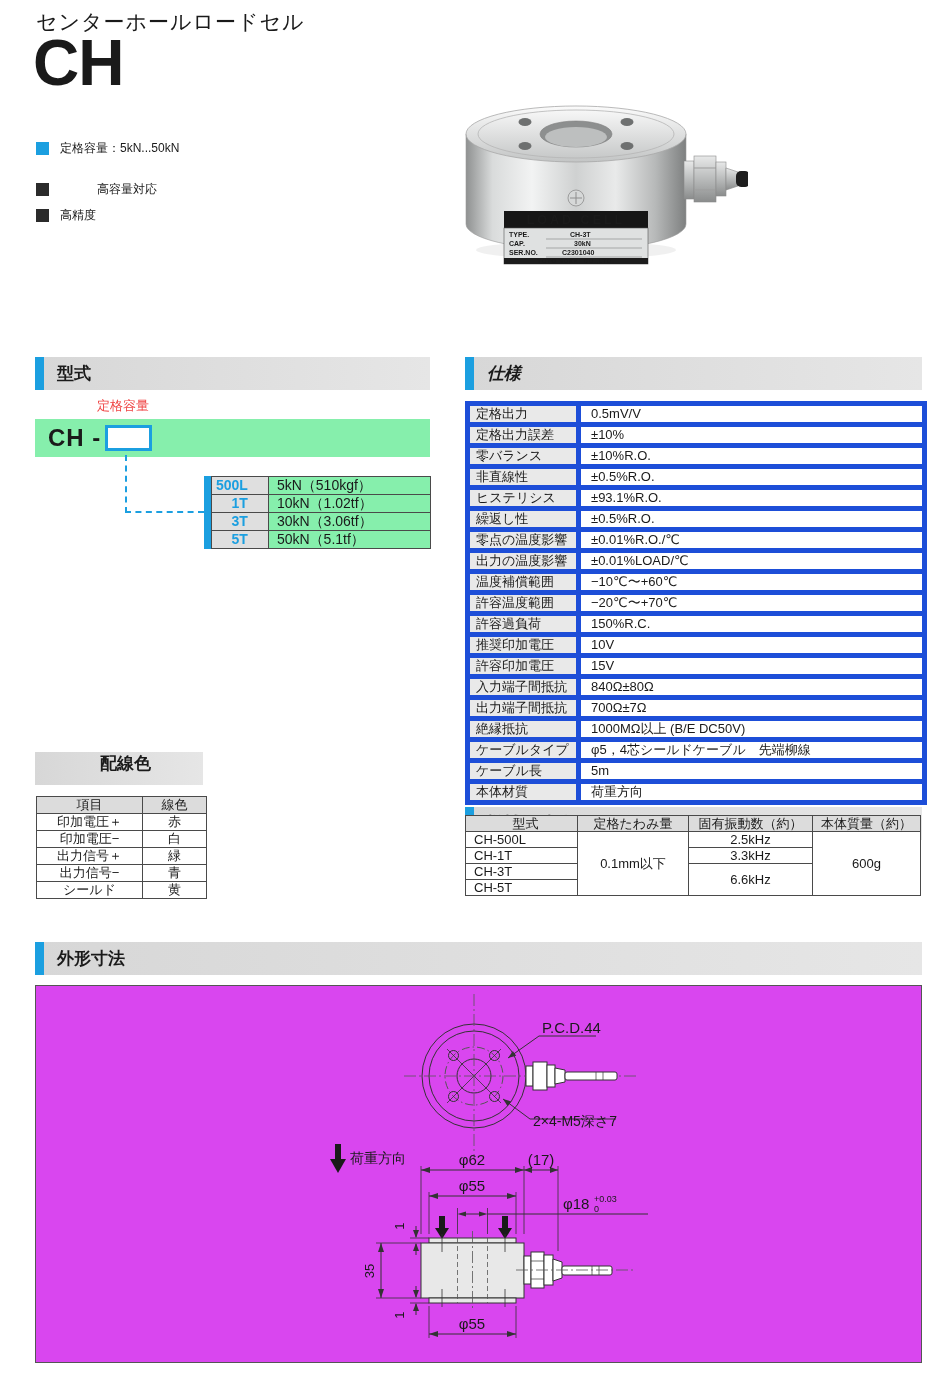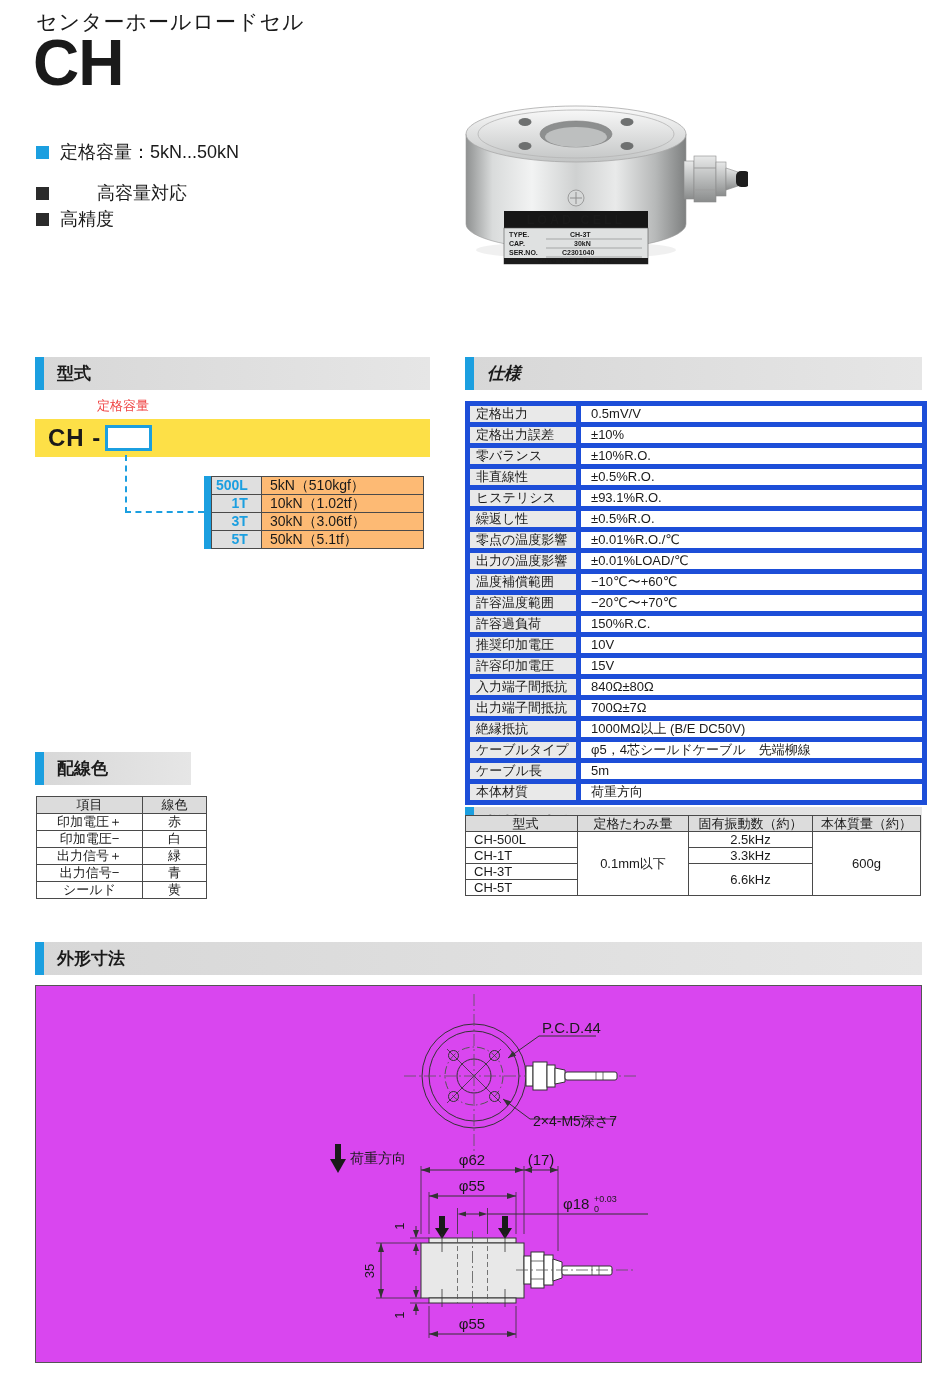--- a/index.html
+++ b/index.html
@@ -6,47 +6,47 @@
   html,body { width:950px; height:1380px; background:#ffffff; position:relative;
     font-family:"Liberation Sans","DejaVu Sans",sans-serif; color:#1a1a1a; }
 
   .abs { position:absolute; }
 
   
   .subtitle { left:36px; top:8px; font-size:21px; letter-spacing:1px; }
   .big-title { left:33px; top:26px; font-size:64px; font-weight:900; letter-spacing:-1px; }
 
   
-  .bullet { left:36px; display:flex; align-items:center; gap:11px; font-size:18px; }
+  .bullet { left:36px; display:flex; align-items:center; gap:11px; font-size:12px; }
   .bullet .sq { width:13px; height:13px; flex:0 0 13px; }
 
   
   .sec-hdr { height:33px; display:flex; align-items:stretch;
     background:linear-gradient(90deg,#d7d7d7,#e6e6e6); }
   .sec-hdr .bar { width:9px; background:var(--accent); }
   .sec-hdr .t { font-size:17px; font-weight:bold; align-self:center; padding-left:13px; }
 
   :root { --accent:#1b9fe0; }
 
   
   .cap-label { left:97px; top:397px; font-size:13px; color:#ef4444; }
-  .ch-band { left:35px; top:419px; width:395px; height:38px; background:#fde047;
+  .ch-band { left:35px; top:419px; width:395px; height:38px; background:#86efac;
     display:flex; align-items:center; }
   .ch-prefix { font-size:24px; font-weight:bold; margin-left:13px; letter-spacing:1px; }
   .ch-box { position:absolute; left:70px; top:6px; width:47px; height:26px;
     background:#fff; border:3px solid var(--accent); }
   .dash-v { left:125px; top:455px; width:0; height:58px; border-left:2px dashed var(--accent); }
   .dash-h { left:125px; top:511px; width:79px; height:0; border-top:2px dashed var(--accent); }
 
   .model-table-wrap { left:204px; top:476px; border-left:7px solid var(--accent); }
   table { border-collapse:collapse; }
   .model-table td { border:1px solid #4a4a4a; font-size:14px; height:17px; line-height:17px; }
   .model-table .code { background:#dfdfdf; color:var(--accent); font-weight:bold;
-    text-align:right; width:47px; padding:0 13px 0 4px; }
-  .model-table .val { background:#fdba74; width:162px; padding:0 4px 0 8px; }
+    text-align:right; width:47px; padding:0 20px 0 4px; }
+  .model-table .val { background:#86efac; width:162px; padding:0 4px 0 8px; }
 
   
   .spec-table-wrap { left:465px; top:401px; }
   .spec-table td { border:5px solid #1d4ed8; font-size:13px; height:17px; line-height:16px; }
   .spec-table .lbl { background:#e9e9e9; width:111px; padding:0 4px 0 6px; }
   .spec-table .val { background:#fff; width:346px; padding:0 4px 0 10px; }
 
   
   .wiring-table-wrap { left:36px; top:796px; }
   .wiring-table td, .wiring-table th { border:1px solid #4a4a4a; font-size:13px;
@@ -268,21 +268,21 @@
           <td class="val">5m</td>
         </tr>
     <tr>
           <td class="lbl">本体材質</td>
           <td class="val">荷重方向</td>
         </tr>
   </tbody>
     </table>
 </div>
 
-<div class="abs sec-hdr" style="left:35px; top:752px; width:156px;">
+<div class="abs sec-hdr" style="left:35px; top:752px; width:168px;flex-direction:column;">
   <div class="bar"></div>
   <div class="t">配線色</div>
 </div>
 
 <div class="abs wiring-table-wrap">
   <table class="wiring-table">
     <tbody>
         <tr>
       <th class="c1">項目</th>
       <th class="c2">線色</th>

